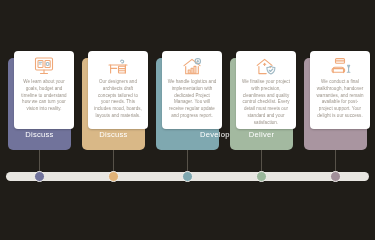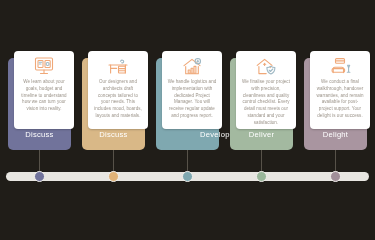--- a/index.html
+++ b/index.html
@@ -202,21 +202,20 @@
             <path d="M7.5 4.9h9"></path>
             <path d="M5.2 12.4v4.2M15.5 12.4v4.2"></path>
             <path d="M5.2 12.8c0-1 .8-1.6 1.6-1.6h7.1c.9 0 1.6.6 1.6 1.6"></path>
             <rect x="4.1" y="12.6" width="12.5" height="3.6" rx="1.2"></rect>
             <path d="M19.6 9.2h2.1l-1 2.3h-.2z" stroke="#9fb8c4"></path>
             <path d="M20.6 11.5v4.8M19.3 16.3h2.6" stroke="#9fb8c4"></path>
           </svg>
         </span>
         <div class="card-text">We conduct a final walkthrough, handover warranties, and remain available for post-project support. Your delight is our success.</div>
       </div>
-      <div class="step-label">Delight</div>
     </div>
 
   </div>
 
   <div class="connector" style="left:39px;"></div>
   <div class="connector" style="left:113px;"></div>
   <div class="connector" style="left:187px;"></div>
   <div class="connector" style="left:261px;"></div>
   <div class="connector" style="left:335px;"></div>
 

